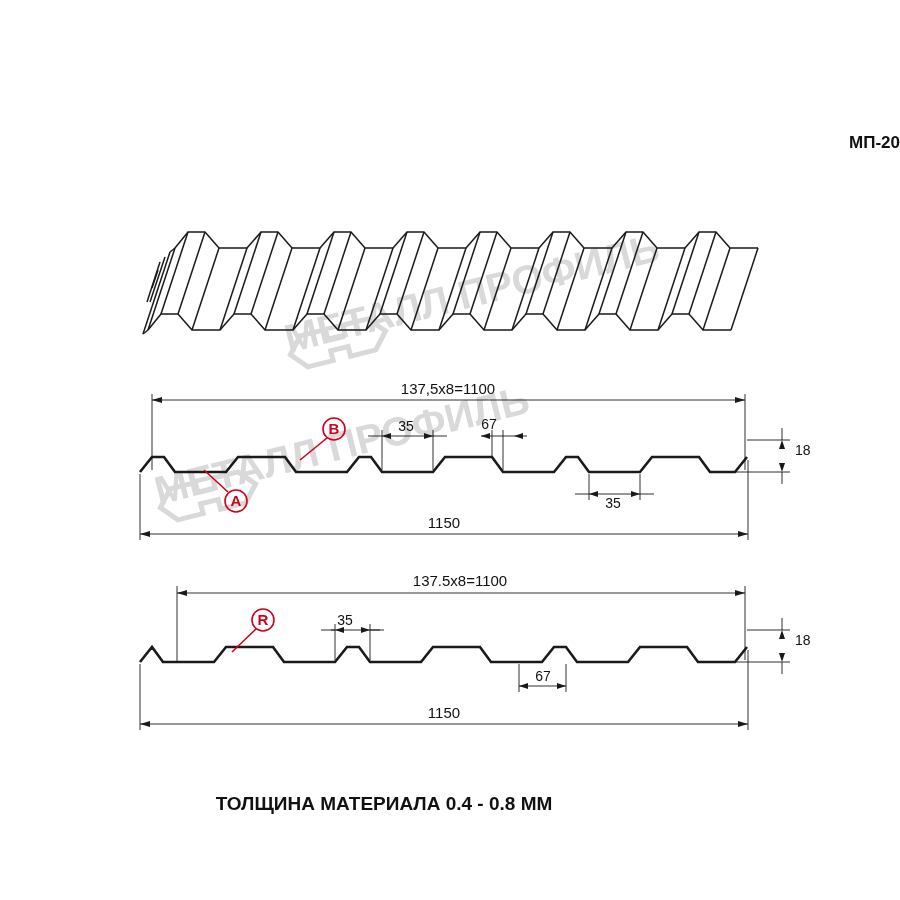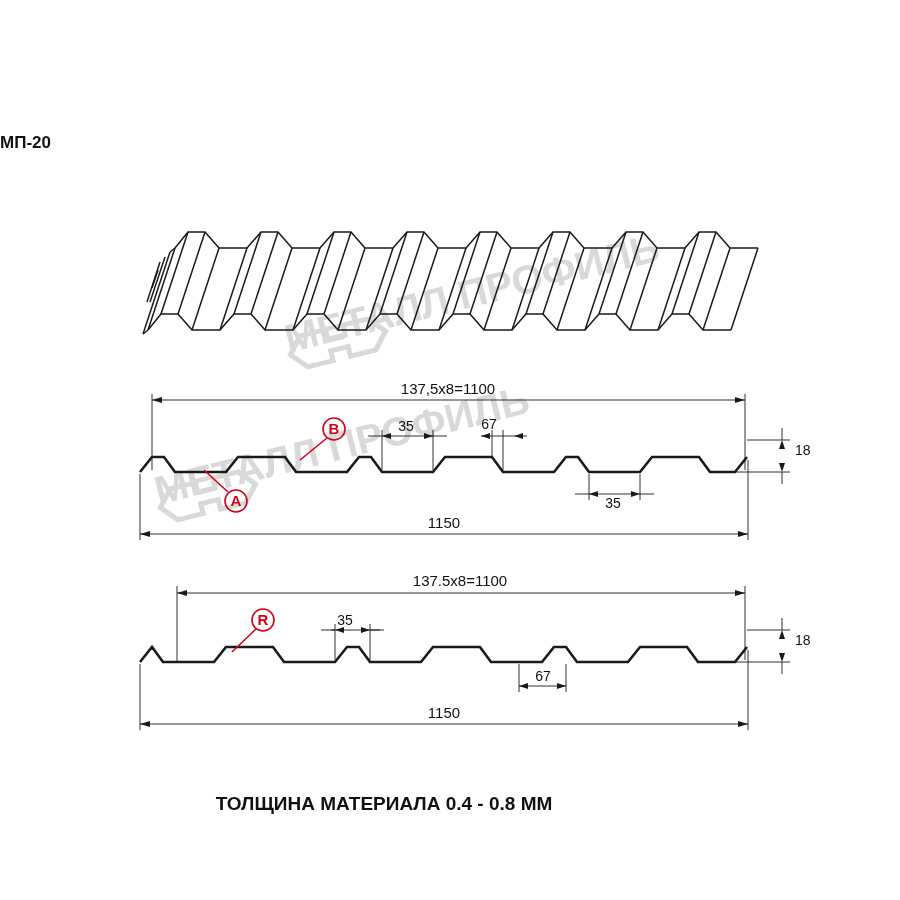--- a/index.html
+++ b/index.html
@@ -29,21 +29,21 @@
     font-size: 35px;
     font-weight: bold;
     letter-spacing: 1px;
     color: #111;
   }
   .subtitle {
     position: absolute;
     top: 133px;
     left: 0;
     width: 900px;
-    text-align: left;
+    text-align: right;
     font-size: 17px;
     font-weight: bold;
     color: #111;
   }
   .footer {
     position: absolute;
     top: 793px;
     left: 0;
     width: 768px;
     text-align: center;

